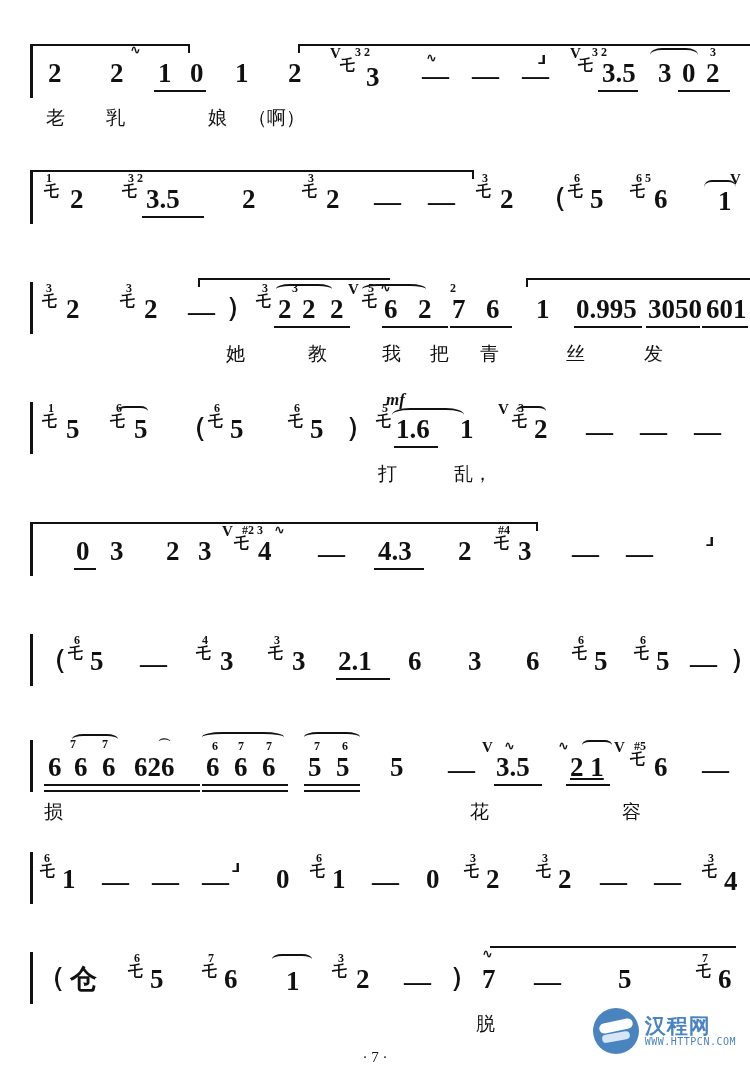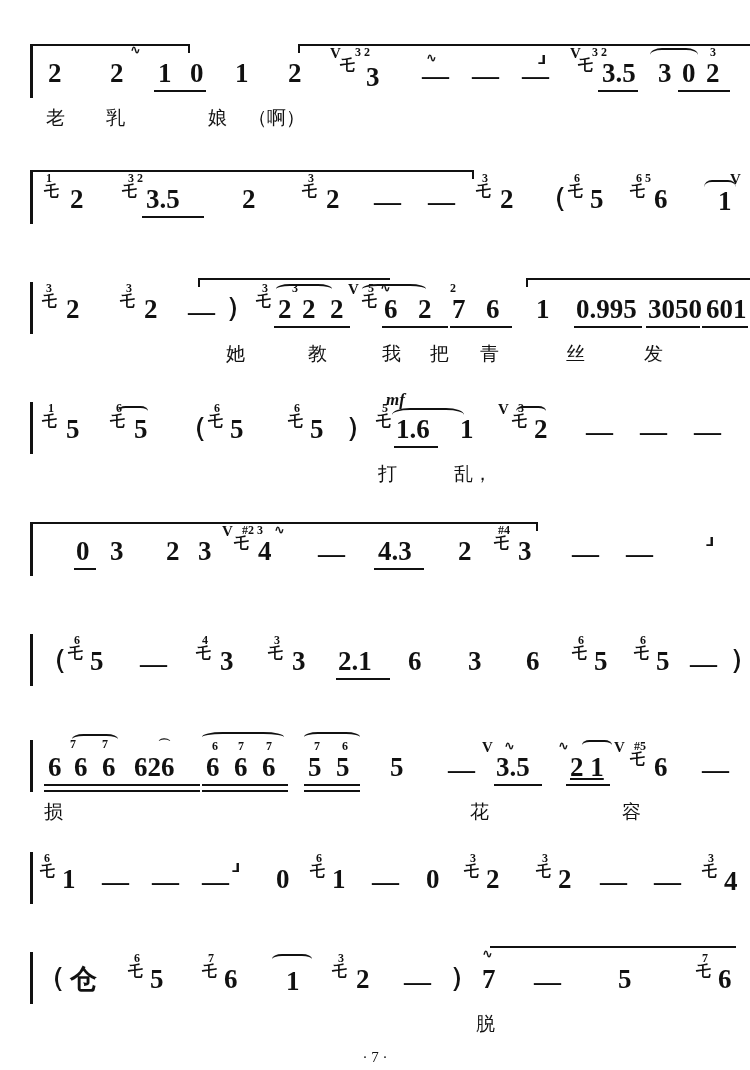--- a/index.html
+++ b/index.html
@@ -537,15 +537,22 @@
         <div class="note" style="left: 588px; top: 14px;">5</div>
         <div class="note tiny" style="left: 672px; top: 0px;">7</div>
         <div class="note small" style="left: 666px; top: 12px;">乇</div>
         <div class="note" style="left: 688px; top: 14px;">6</div>
       </div>
     <div class="lyricrow">
         <div class="lyric" style="left: 446px; top: 62px;">脱</div>
       </div>
   </div>
 
+  <div class="watermark">
+    <div class="wm-badge"></div>
+    <div class="wm-text">
+      <span class="wm-title">汉程网</span>
+      <span class="wm-sub">WWW.HTTPCN.COM</span>
+    </div>
+  </div>
 
   <div class="page-number">· 7 ·</div>
 </div>
 
 </body></html>

